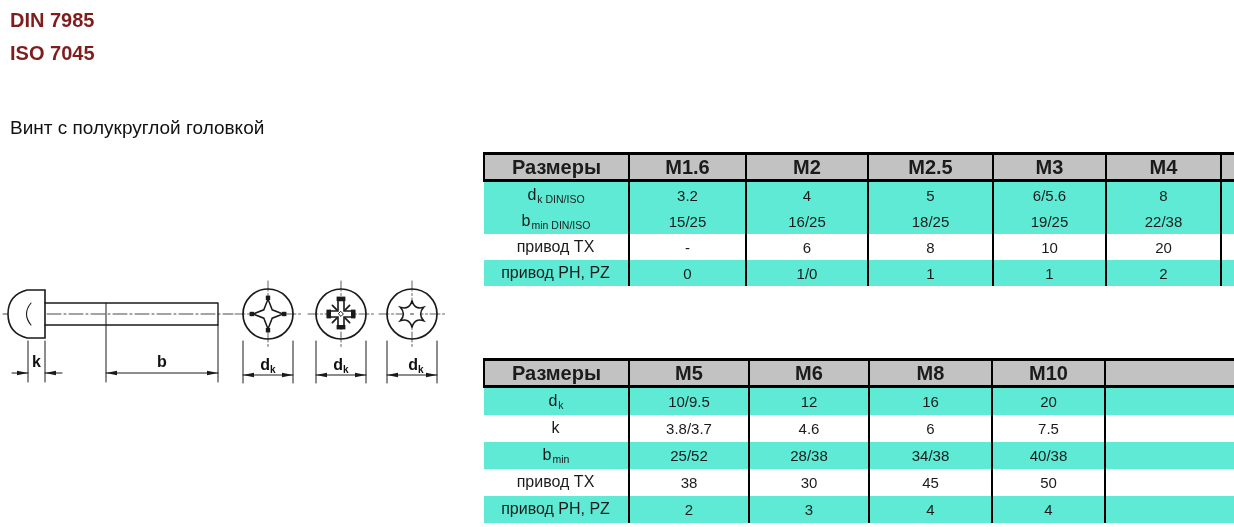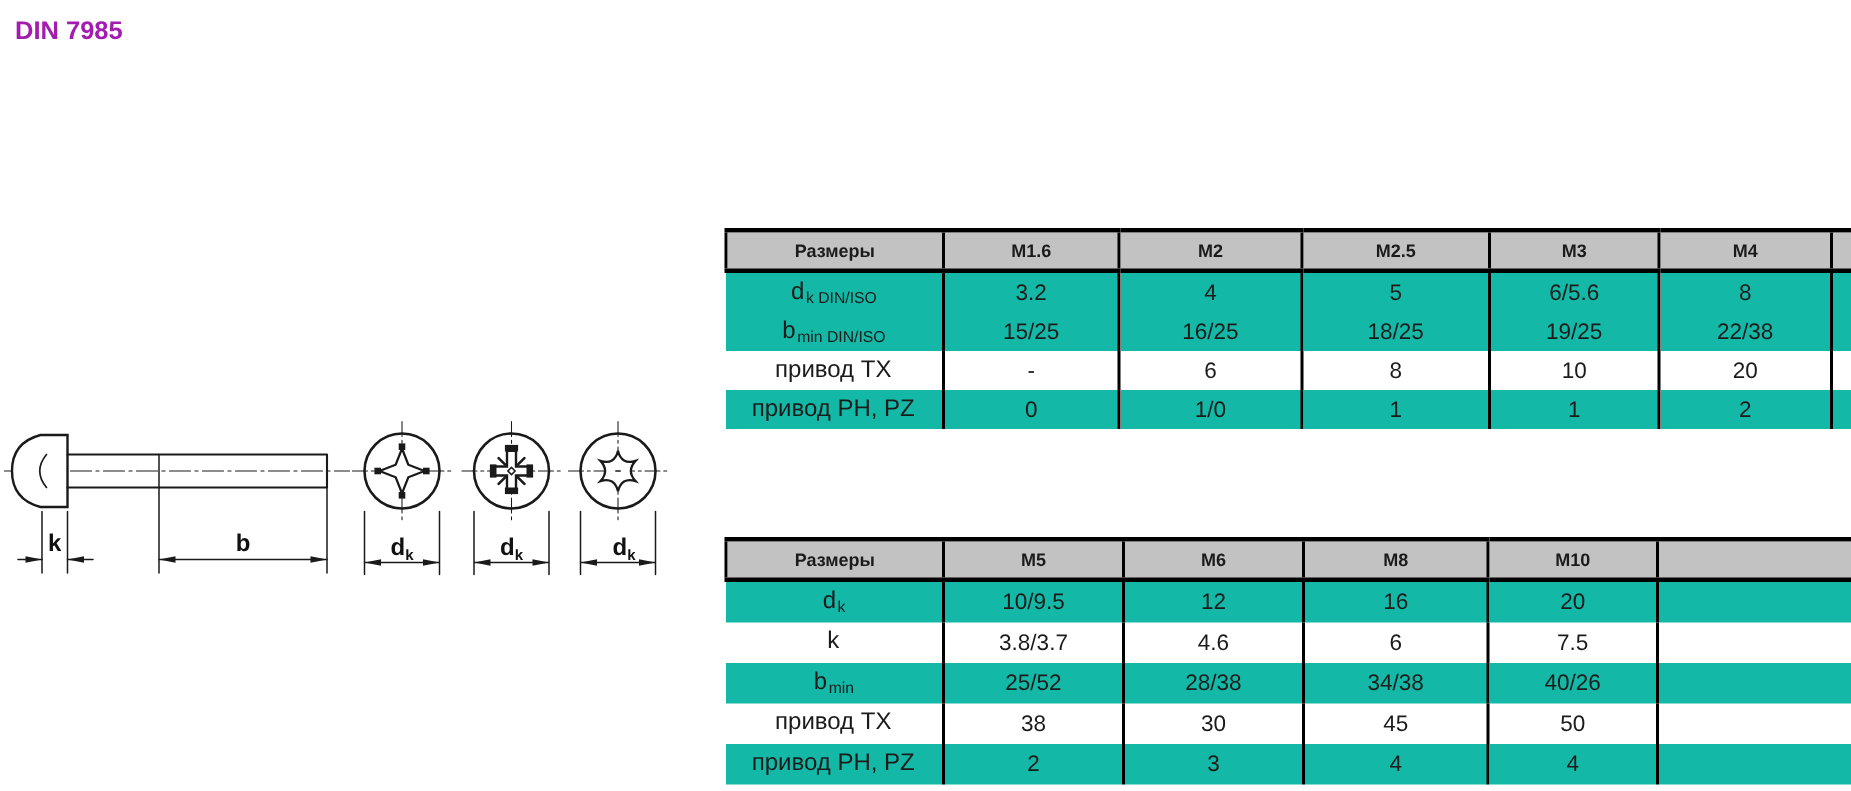--- a/index.html
+++ b/index.html
@@ -1,55 +1,57 @@
 <!DOCTYPE html>
 <html><head>
 <meta charset="utf-8">
 <style>
   html,body { margin:0; padding:0; background:#fff; }
   .page {
     position:relative; width:1234px; height:527px; overflow:hidden;
     background:#ffffff; font-family:"Liberation Sans", sans-serif; color:#1b1b1b;
   }
   .standards { position:absolute; left:10px; top:4px; }
-  .standard-line { font-size:17px; font-weight:bold; line-height:33px; color:#a21caf; }
+  .standard-line { font-size:20px; font-weight:bold; line-height:33px; color:#7f1d1d; }
   .product-name { position:absolute; left:10px; top:117px; font-size:19px; color:#111; }
 
   .drawing { position:absolute; left:0; top:262px; }
 
   table.dtable { position:absolute; border-collapse:collapse; table-layout:fixed; }
   table.t1 { left:483px; top:152px; width:751px; }
   table.t2 { left:483px; top:358px; width:751px; }
   .dtable th, .dtable td {
     padding:0; margin:0; text-align:center; vertical-align:middle;
     font-size:15px; color:#1b1b1b; overflow:hidden; white-space:nowrap;
   }
   .dtable thead th {
-    background:#c2c2c2; font-size:12px; font-weight:bold; height:24px;
+    background:#c2c2c2; font-size:20px; font-weight:bold; height:24px;
     border-top:3px solid #000; border-bottom:3px solid #000;
   }
   .dtable thead th.first { border-left:2px solid #000; }
   .t1 tbody td, .t1 tbody th { height:26px; }
   .t2 tbody td, .t2 tbody th { height:27px; }
-  .dtable tbody tr.stripe td, .dtable tbody tr.stripe th { background:#14b8a6; }
+  .dtable tbody tr.stripe td, .dtable tbody tr.stripe th { background:#5eead4; }
   .dtable td.v, .dtable th.colhead { border-left:2px solid #000; }
   .dtable tbody th.rowlabel { font-weight:normal; font-size:16px; }
   .sub { font-size:10.5px; vertical-align:-3px; margin-left:1px; }
   .dimtext { font-weight:bold; font-size:16px; }
   .dimsub  { font-weight:bold; font-size:10px; }
 </style>
 </head>
 <body>
 
 <div class="page">
 
   <div class="standards">
     <div class="standard-line">DIN 7985</div>
+    <div class="standard-line">ISO 7045</div>
   </div>
 
+  <div class="product-name">Винт с полукруглой головкой</div>
 
   <svg class="drawing" width="470" height="150" viewBox="0 0 470 150" fill="none" stroke="#1a1a1a" stroke-width="1.3" stroke-linecap="round">
 
     <g>
 
       <path d="M3,52 H233" stroke-width="0.8" stroke-dasharray="14 3 2 3"></path>
 
       <path d="M45,28 L27,28 Q8,33 8,52 Q8,71 27,76 L45,76 Z" fill="#fff" stroke-width="1.6"></path>
       <path d="M31,41 Q22,52 31,63" stroke-width="1.1"></path>
 
@@ -225,21 +227,21 @@
         <td class="v">4.6</td>
         <td class="v">6</td>
         <td class="v">7.5</td>
         <td class="v"></td>
       </tr>
       <tr class="stripe">
         <th class="rowlabel"><span>b</span><span class="sub">min</span></th>
         <td class="v">25/52</td>
         <td class="v">28/38</td>
         <td class="v">34/38</td>
-        <td class="v">40/26</td>
+        <td class="v">40/38</td>
         <td class="v"></td>
       </tr>
       <tr>
         <th class="rowlabel"><span>привод TX</span><span class="sub"></span></th>
         <td class="v">38</td>
         <td class="v">30</td>
         <td class="v">45</td>
         <td class="v">50</td>
         <td class="v"></td>
       </tr>

